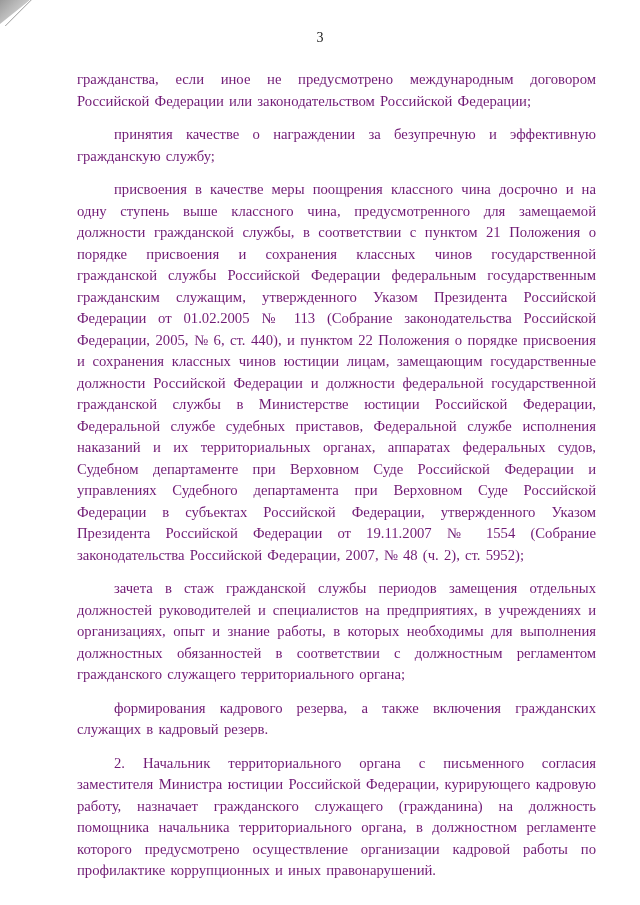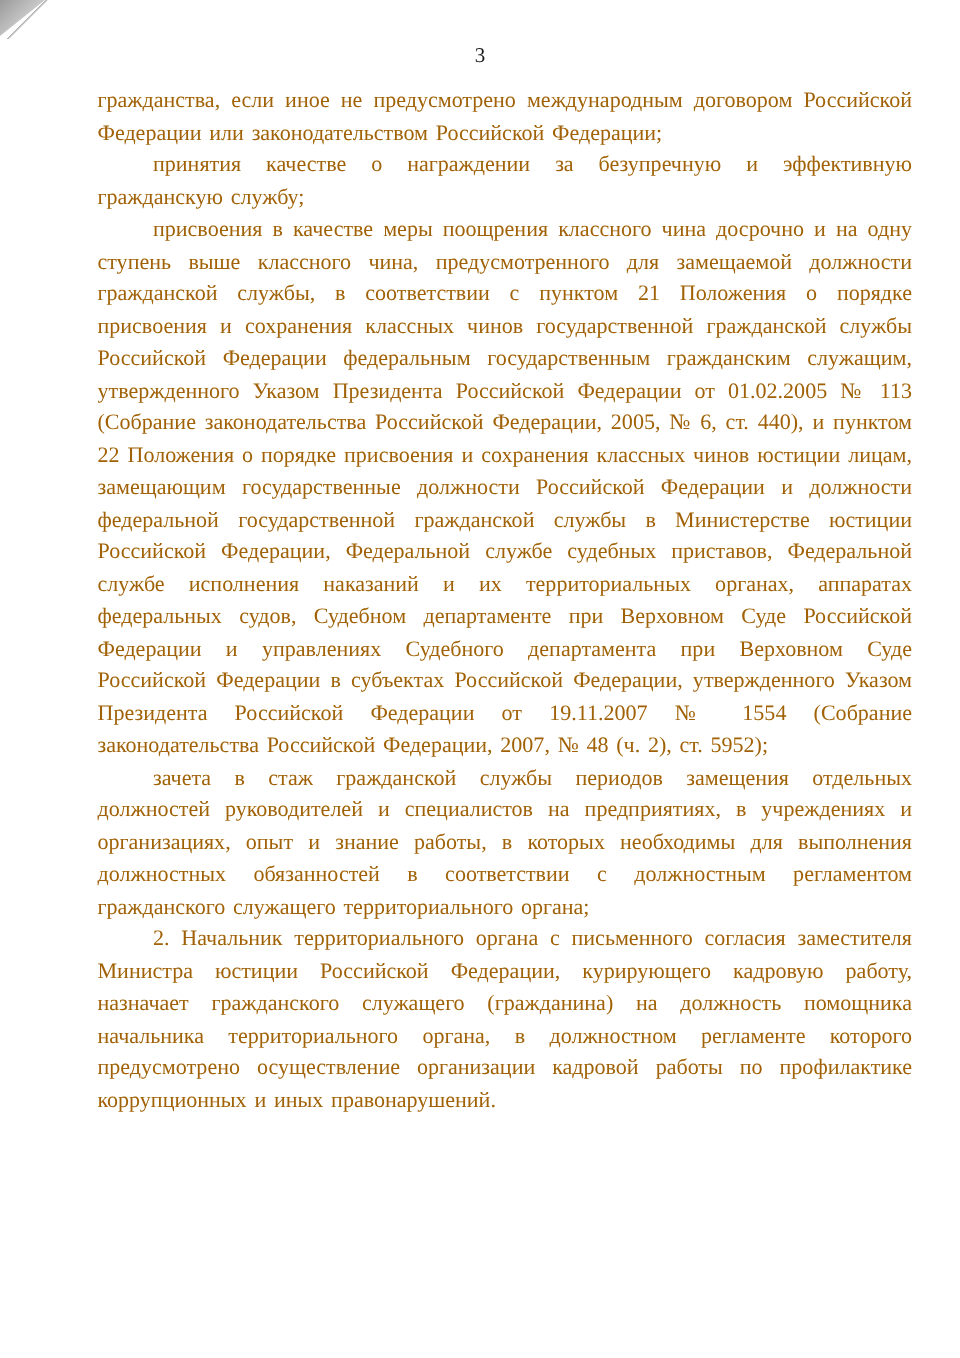--- a/index.html
+++ b/index.html
@@ -44,45 +44,46 @@
     font-size: 14px;
     color: #1a1a1a;
   }
   .content {
     position: absolute;
     top: 57px;
     left: 65px;
     right: 32px;
   }
   p.para {
-    margin: 0;
+    margin: 12px;
     padding: 0;
     text-align: justify;
     text-justify: inter-word;
     font-size: 14.7px;
     line-height: 21.5px;
     text-indent: 37px;
     word-spacing: 1.5px;
-    color: #a16207;
+    color: #701a75;
   }
   p.para.continuation {
     text-indent: 0;
   }
 </style>
 </head>
 <body>
 
 <div class="page">
 
   <div class="corner-artifact"></div>
   <div class="corner-edge"></div>
 
   <div class="page-number">3</div>
 
   <div class="content">
     <p class="para continuation">гражданства, если иное не предусмотрено международным договором Российской Федерации или законодательством Российской Федерации;</p>
     <p class="para">принятия качестве о награждении за безупречную и эффективную гражданскую службу;</p>
     <p class="para">присвоения в качестве меры поощрения классного чина досрочно и на одну ступень выше классного чина, предусмотренного для замещаемой должности гражданской службы, в соответствии с пунктом 21 Положения о порядке присвоения и сохранения классных чинов государственной гражданской службы Российской Федерации федеральным государственным гражданским служащим, утвержденного Указом Президента Российской Федерации от 01.02.2005 № 113 (Собрание законодательства Российской Федерации, 2005, № 6, ст. 440), и пунктом 22 Положения о порядке присвоения и сохранения классных чинов юстиции лицам, замещающим государственные должности Российской Федерации и должности федеральной государственной гражданской службы в Министерстве юстиции Российской Федерации, Федеральной службе судебных приставов, Федеральной службе исполнения наказаний и их территориальных органах, аппаратах федеральных судов, Судебном департаменте при Верховном Суде Российской Федерации и управлениях Судебного департамента при Верховном Суде Российской Федерации в субъектах Российской Федерации, утвержденного Указом Президента Российской Федерации от 19.11.2007 № 1554 (Собрание законодательства Российской Федерации, 2007, № 48 (ч. 2), ст. 5952);</p>
     <p class="para">зачета в стаж гражданской службы периодов замещения отдельных должностей руководителей и специалистов на предприятиях, в учреждениях и организациях, опыт и знание работы, в которых необходимы для выполнения должностных обязанностей в соответствии с должностным регламентом гражданского служащего территориального органа;</p>
+    <p class="para">формирования кадрового резерва, а также включения гражданских служащих в кадровый резерв.</p>
     <p class="para">2. Начальник территориального органа с письменного согласия заместителя Министра юстиции Российской Федерации, курирующего кадровую работу, назначает гражданского служащего (гражданина) на должность помощника начальника территориального органа, в должностном регламенте которого предусмотрено осуществление организации кадровой работы по профилактике коррупционных и иных правонарушений.</p>
   </div>
 
 </div>
 
 </body></html>

